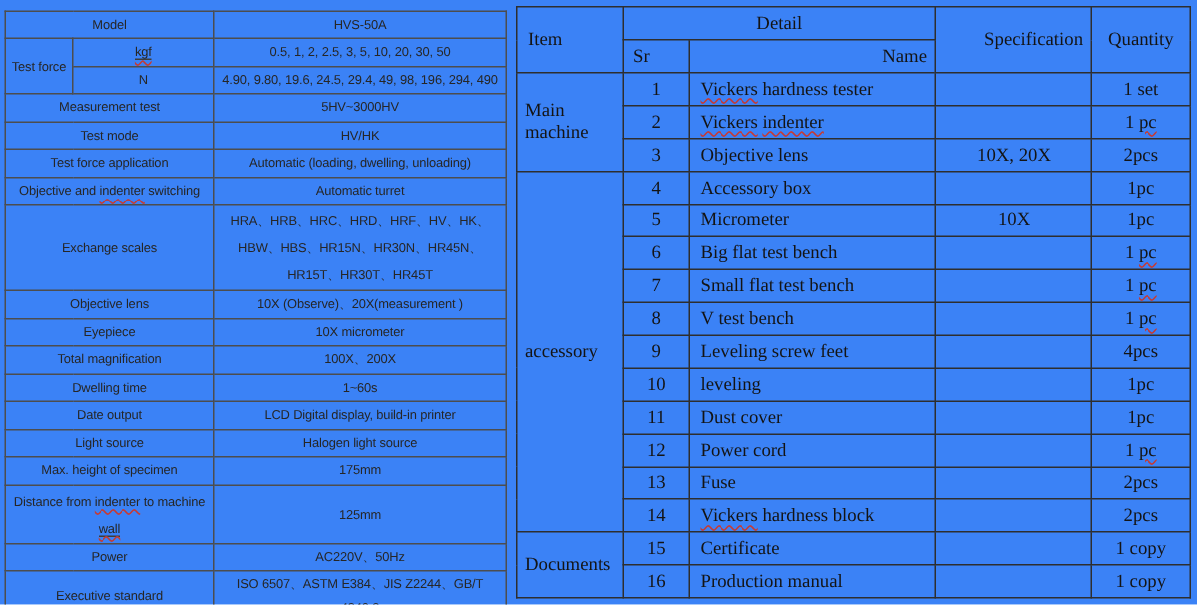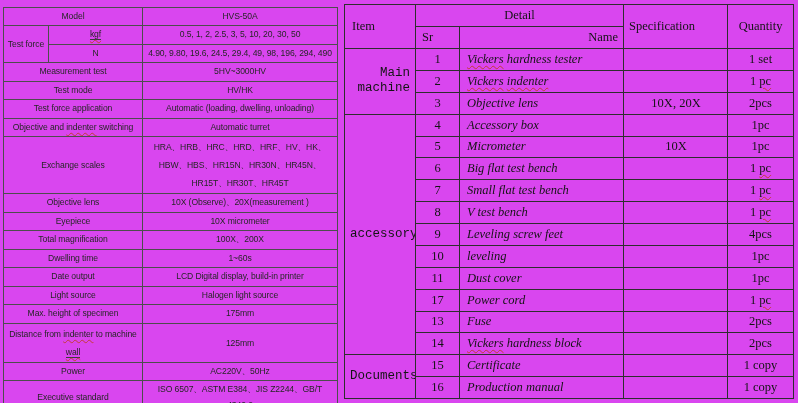--- a/index.html
+++ b/index.html
@@ -1,17 +1,17 @@
 <!DOCTYPE html>
 <html><head>
 <meta charset="utf-8">
 <style>
   html,body{margin:0;padding:0;background:#fff;}
   body{width:798px;height:403px;position:relative;overflow:hidden;}
-  .page{position:absolute;inset:0;background:#d946ef;}
+  .page{position:absolute;inset:0;background:#3b82f6;}
   table{border-collapse:collapse;table-layout:fixed;}
 
   
   .left-table{
     position:absolute;left:3px;top:7px;width:334px;height:390px;
     font-family:"Liberation Sans",sans-serif;font-size:8.6px;
     letter-spacing:-0.1px;color:#262626;
   }
   .left-table td{
     border:1px solid #4d4d4d;text-align:center;vertical-align:middle;
@@ -27,25 +27,25 @@
   .right-table th,.right-table td{
     border:1px solid #2e2e2e;vertical-align:middle;padding:0 5px;
     font-weight:normal;overflow:hidden;
   }
   .right-table thead tr{height:22px;}
   .right-table tbody tr{height:21px;}
   th.item-h{text-align:left;padding-left:7px;}
   th.detail-h{text-align:center;}
   th.sr-h{text-align:left;padding-left:6px;}
   th.name-h{text-align:right;padding-left:7px;}
-  th.spec-h{text-align:left;}
+  th.spec-h{text-align:right;}
   th.qty-h{text-align:center;}
-  td.item{text-align:right;line-height:1.25;font-family:Liberation Mono, monospace;}
+  td.item{text-align:left;line-height:1.25;}
   td.sr{text-align:center;}
-  td.name{text-align:left;padding-left:7px;font-style:italic;}
+  td.name{text-align:left;padding-left:7px;}
   td.spec{text-align:center;padding-left:6px;}
   td.qty{text-align:center;}
 
   
   .sq{
     text-decoration-line:underline;
     text-decoration-style:wavy;
     text-decoration-color:#c43b36;
     text-decoration-thickness:1px;
     text-underline-offset:2px;
@@ -223,21 +223,21 @@
           <td class="spec"></td>
           <td class="qty"><span>1pc</span></td>
         </tr>
         <tr>
           <td class="sr">11</td>
           <td class="name"><span>Dust cover</span></td>
           <td class="spec"></td>
           <td class="qty"><span>1pc</span></td>
         </tr>
         <tr>
-          <td class="sr">17</td>
+          <td class="sr">12</td>
           <td class="name"><span>Power cord</span></td>
           <td class="spec"></td>
           <td class="qty"><span>1 </span><span class="sq">pc</span></td>
         </tr>
         <tr>
           <td class="sr">13</td>
           <td class="name"><span>Fuse</span></td>
           <td class="spec"></td>
           <td class="qty"><span>2pcs</span></td>
         </tr>

